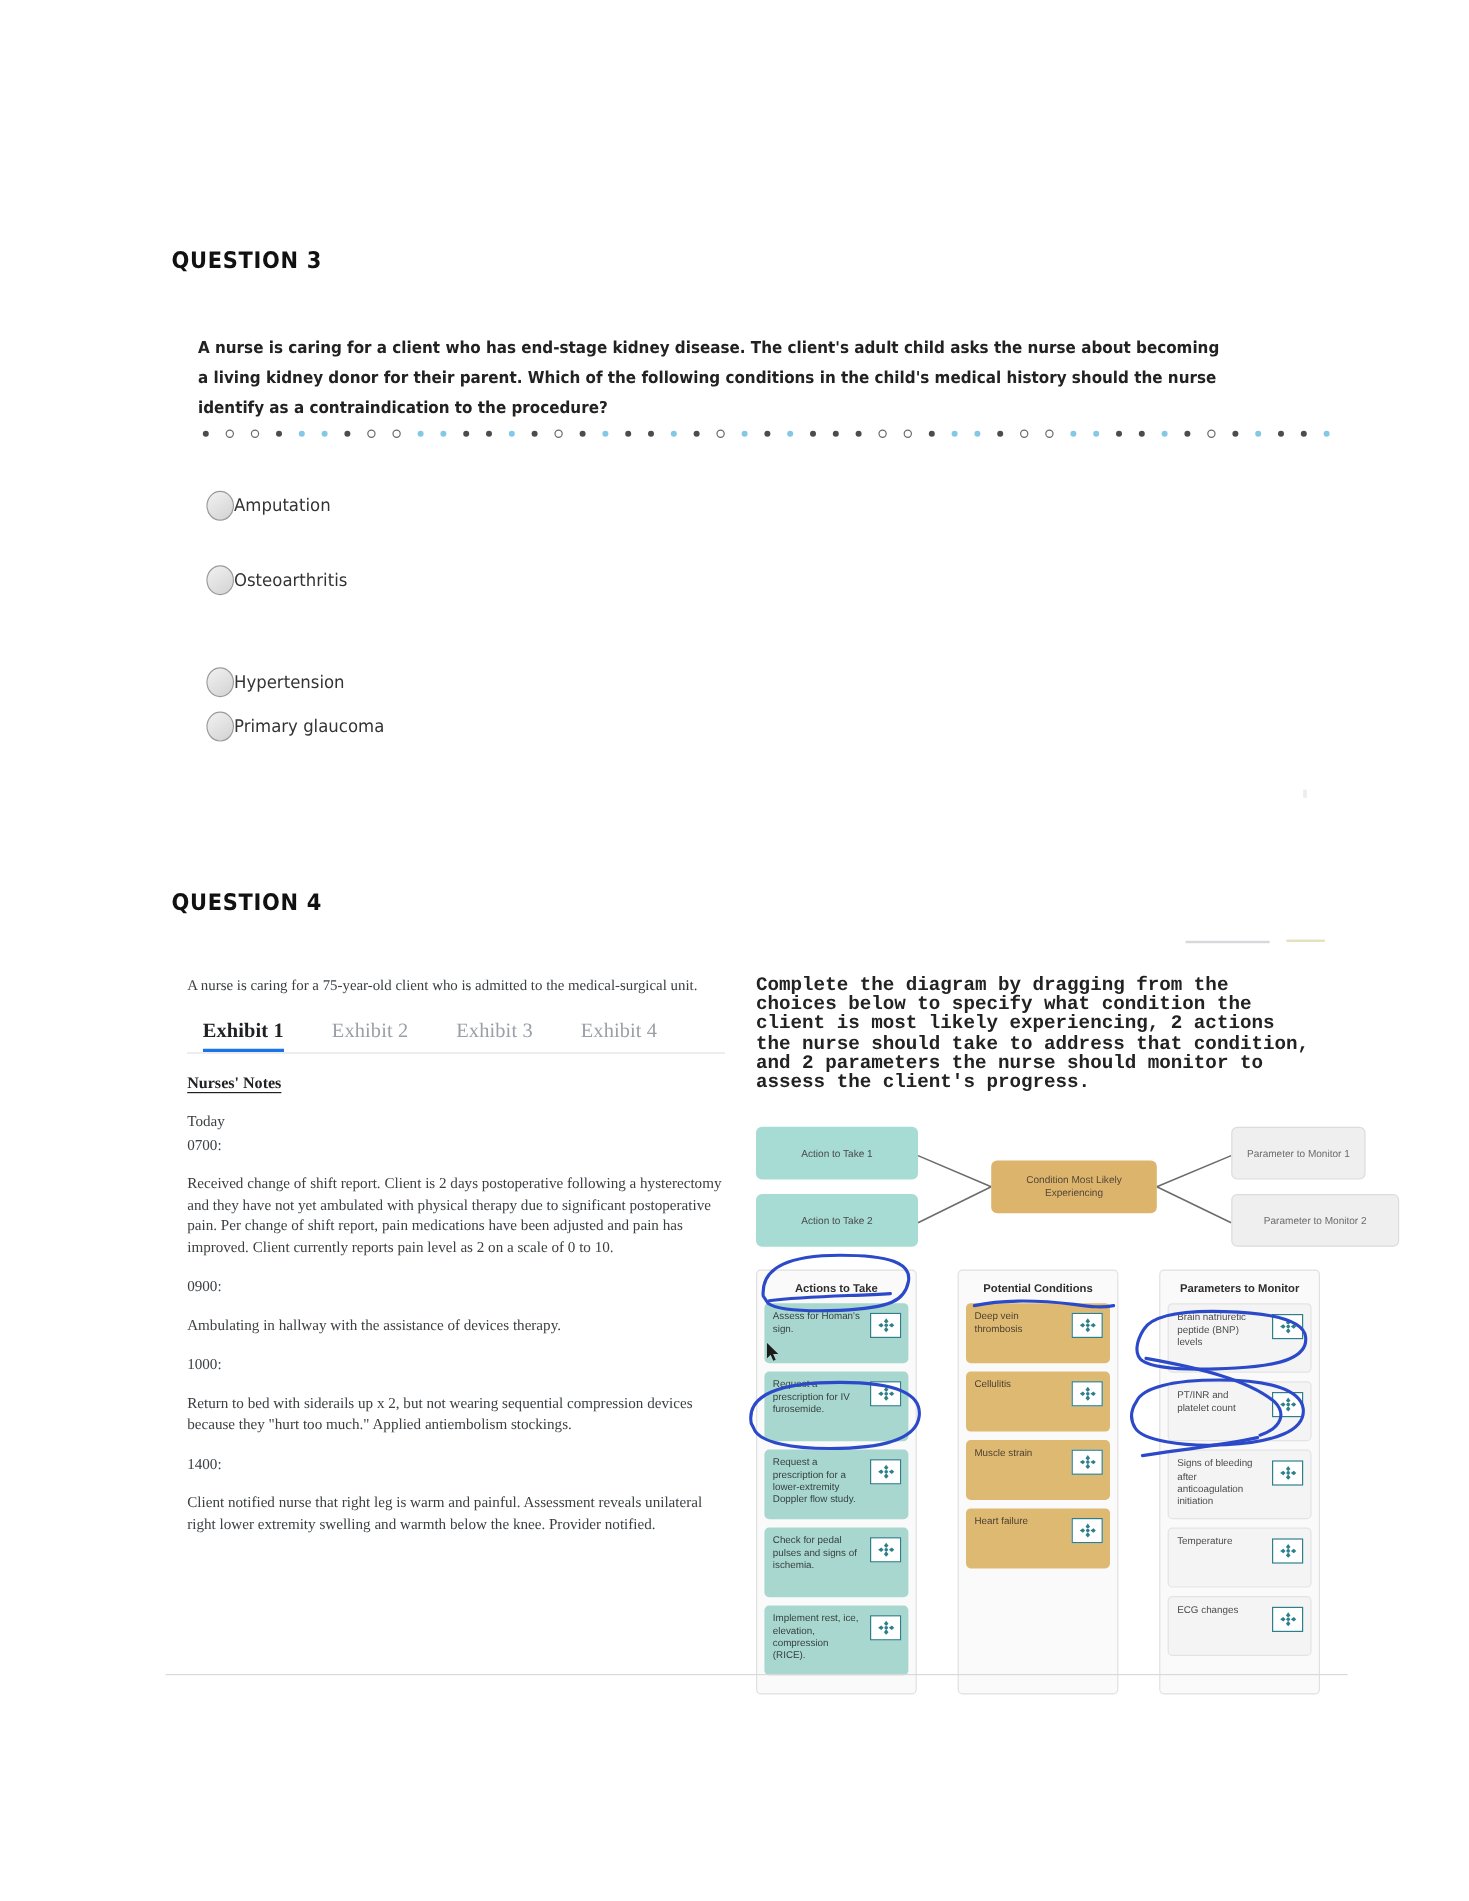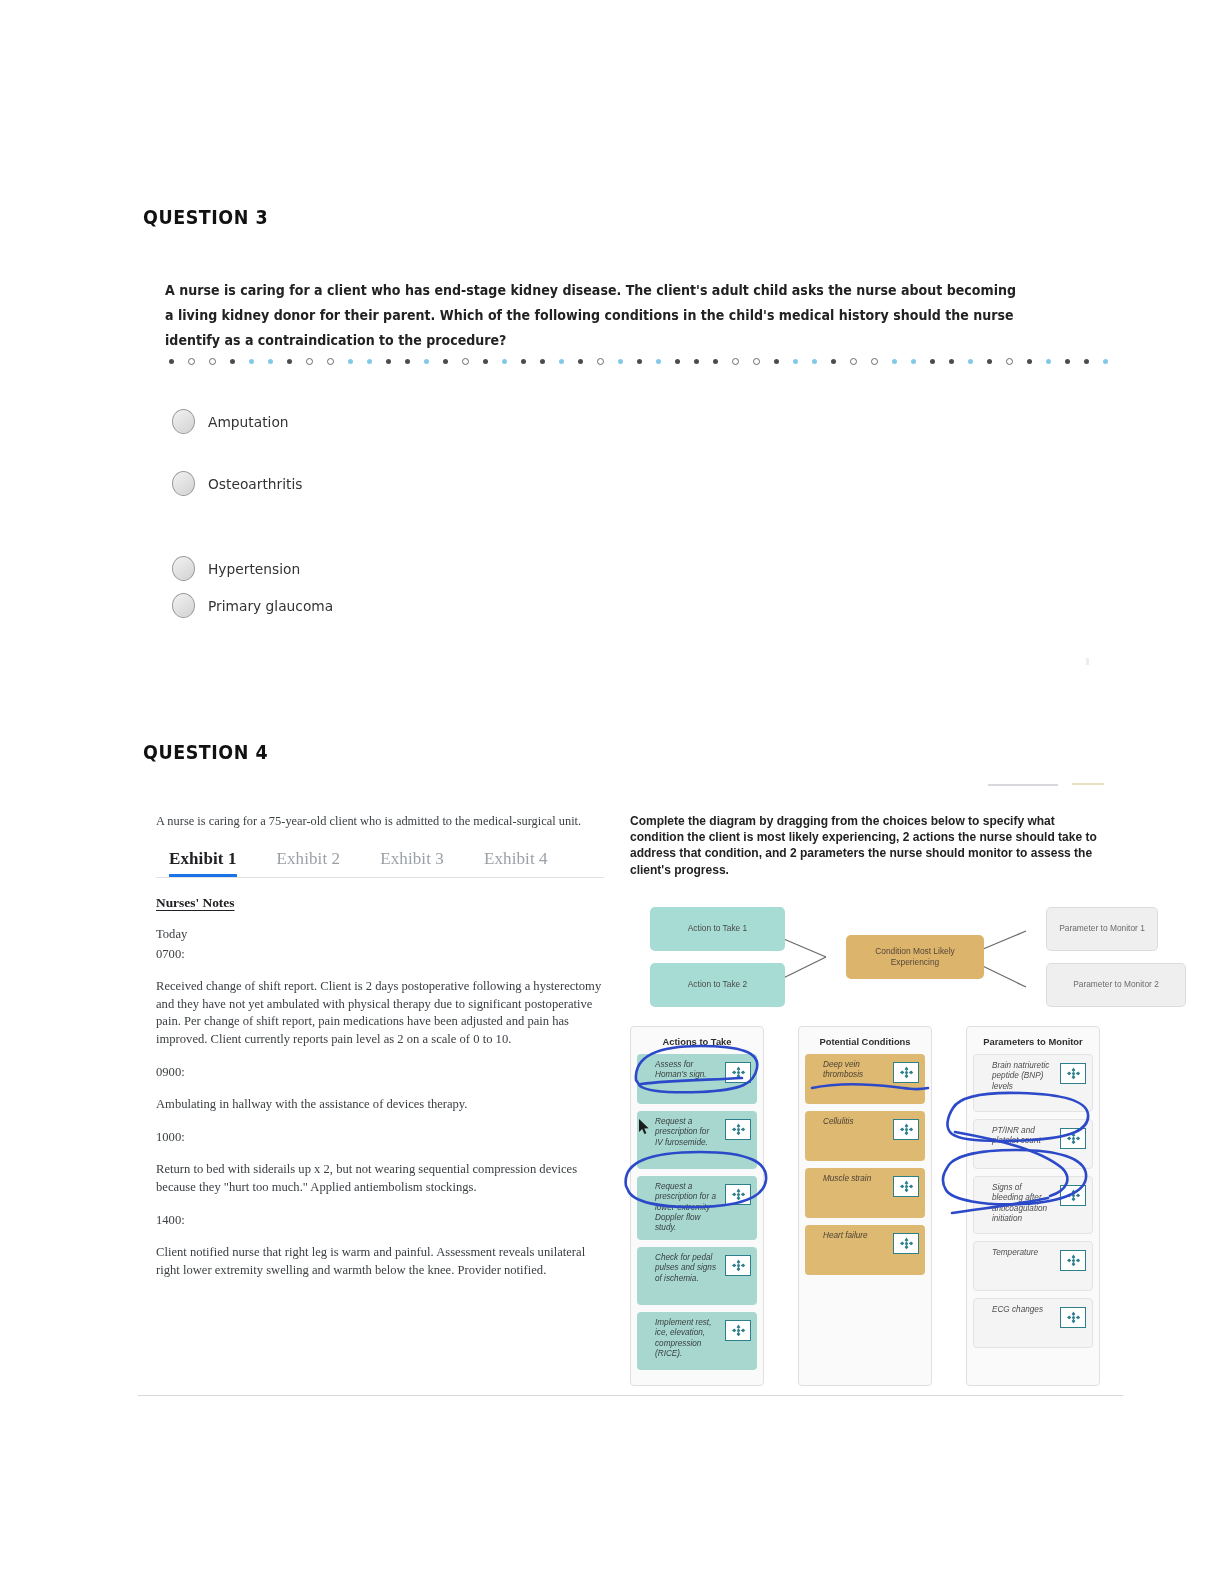--- a/index.html
+++ b/index.html
@@ -22,21 +22,21 @@
 
   
   .dots{position:absolute;display:flex;align-items:center;gap:0;}
   .dots i{display:block;width:5px;height:5px;border-radius:50%;margin-right:14px;}
   .d-dark{background:#4c4c4c;}
   .d-hollow{background:#fff;border:1.3px solid #6a6a6a;width:4px;height:4px;}
   .d-blue{background:#84c8e8;}
   #q3dots{left:169px;top:358px;}
 
   
-  .opt{position:absolute;left:172px;display:flex;align-items:center;gap:13px;}
+  .opt{position:absolute;left:172px;display:flex;align-items:center;}
   .radio{width:23px;height:25px;border-radius:50%;
          background:linear-gradient(145deg,#f2f2f2,#d2d2d2);
          border:1px solid #9a9a9a;box-sizing:border-box;flex:none;}
   .opt span{font-family:"DejaVu Sans", sans-serif;font-size:14.5px;color:#333;
             transform:scaleX(.95);transform-origin:left center;}
   #opt0{top:409px;} #opt1{top:471px;} #opt2{top:556px;} #opt3{top:593px;}
 
   .speck{position:absolute;left:1086px;top:658px;width:3px;height:7px;
          background:#ededed;}
 
@@ -54,46 +54,46 @@
   .tab:first-child{margin-left:13px;}
   .tab.active{color:#202124;font-weight:700;
               box-shadow:inset 0 -3px 0 0 #1a73e8;padding-bottom:8px;}
   .nn-title{margin-top:17px;font-size:13.4px;font-weight:700;color:#202124;
             text-decoration:underline;text-underline-offset:3px;}
   .nb-para{margin-top:15px;font-size:12.6px;line-height:17.6px;color:#3c4043;}
   .nb-para.tight{margin-top:2px;}
 
   
   #q4right{position:absolute;left:630px;top:813px;width:470px;}
-  .instr{font-family:Liberation Sans, sans-serif;font-weight:700;
-         font-size:12px;line-height:16.2px;color:#222;width:468px;}
+  .instr{font-family:Liberation Mono, monospace;font-weight:700;
+         font-size:16px;line-height:16.2px;color:#222;width:468px;}
 
   
   .diagram{position:relative;height:108px;margin-top:27px;}
   .dgbox{position:absolute;border-radius:5px;display:flex;align-items:center;
          justify-content:center;text-align:center;font-size:8.4px;color:#4a4a4a;
-         line-height:11px;padding:0 6px;box-sizing:border-box;margin-left:20px;}
+         line-height:11px;padding:0 6px;box-sizing:border-box;}
   .dg-teal{background:#a7dcd5;}
   .dg-gold{background:#ddb46c;color:#55483a;}
   .dg-grey{background:#efefef;border:1px solid #dcdcdc;color:#6c6c6c;}
   #dg-a1{left:0;top:2px;width:135px;height:44px;}
   #dg-a2{left:0;top:58px;width:135px;height:44px;}
   #dg-cond{left:196px;top:30px;width:138px;height:44px;}
   #dg-p1{left:396px;top:2px;width:112px;height:44px;}
   #dg-p2{left:396px;top:58px;width:140px;height:44px;}
   .dgsvg{position:absolute;left:0;top:0;width:470px;height:108px;overflow:visible;}
 
   
   .cols{display:flex;gap:34px;margin-top:13px;}
   .col{width:142px;background:#fafafa;border:1px solid #e0e0e0;border-radius:4px;
        padding:6px 6px 8px 6px;box-sizing:border-box;}
   .col-title{text-align:center;font-size:9.4px;font-weight:700;color:#2e2e2e;
              padding:3px 0 7px 0;}
-  .card{position:relative;border-radius:4px;margin-bottom:7px;padding:6px 40px 6px 18px;
-        box-sizing:border-box;min-height:50px;font-size:8.2px;line-height:10.4px;font-style:italic;}
+  .card{position:relative;border-radius:4px;margin-bottom:7px;padding:6px 40px 6px 7px;
+        box-sizing:border-box;min-height:50px;font-size:8.2px;line-height:10.4px;}
   .card.teal{background:#a7d7cf;color:#38403f;}
   .card.gold{background:#ddb972;color:#4e4233;}
   .card.grey{background:#f4f4f4;border:1px solid #e3e3e3;color:#4d4d4d;}
   .card.tall{min-height:58px;}
   .handle{position:absolute;right:6px;top:8px;width:26px;height:21px;
           background:#fff;border:1.4px solid #2e7f8c;display:flex;
           align-items:center;justify-content:center;box-sizing:border-box;}
   .handle svg{display:block;}
 
   

